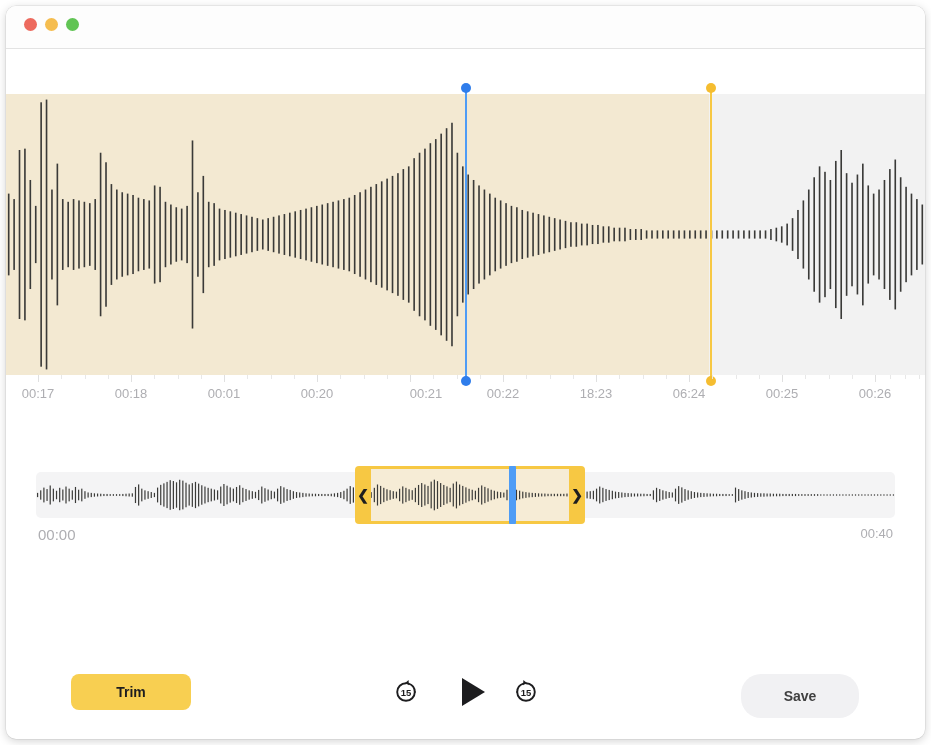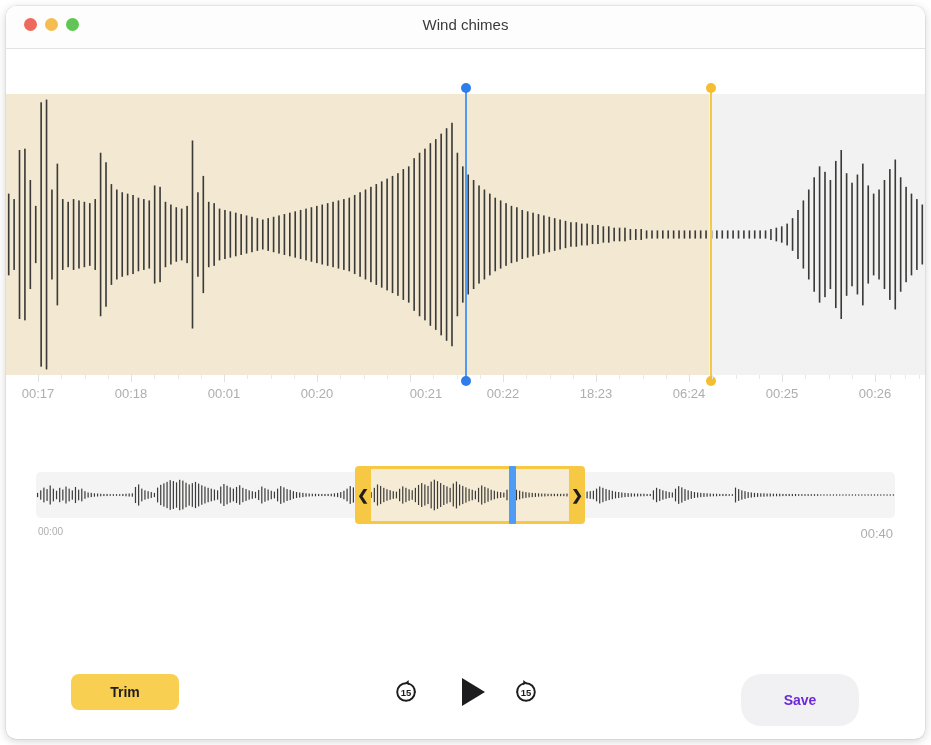--- a/index.html
+++ b/index.html
@@ -65,58 +65,57 @@
   }
   #ov-sel-svg{position:absolute;top:0;width:859px;height:52px;left:-333px;}
   .ovhandle{
     position:absolute;top:0;height:58px;width:16px;color:#1d1d1f;
     display:flex;align-items:center;justify-content:center;font-size:14px;font-weight:bold;
   }
   #ovh-left{left:0;}
   #ovh-right{right:0;}
   #ov-playhead{position:absolute;left:503px;top:460px;width:7px;height:58px;background:#4E9CF6;border-radius:1px;}
 
-  #ov-t0{position:absolute;left:32px;top:520px;font-size:10px;color:#aeaeb2;}
+  #ov-t0{position:absolute;left:32px;top:520px;font-size:15px;color:#aeaeb2;}
   #ov-t1{position:absolute;right:32px;top:520px;font-size:13px;color:#aeaeb2;}
 
   
   #timecode{
     position:absolute;left:0;right:0;top:555px;text-align:center;
     font-size:43px;color:#1d1d1f;letter-spacing:0.5px;
   }
 
   
   #toolbar{position:absolute;left:0;top:668px;width:919px;height:56px;}
   .btn{
     position:absolute;top:0;height:36px;border-radius:8px;border:none;
     font-family:"Liberation Sans",sans-serif;font-size:14px;font-weight:bold;
     cursor:pointer;display:flex;align-items:center;justify-content:center;
   }
-  #btn-trim{left:65px;width:108px;background:#F8CF51;color:#1d1d1f;}
+  #btn-trim{left:65px;width:120px;background:#F8CF51;color:#1d1d1f;}
   #btn-delete{left:185px;width:108px;background:#F8CF51;color:#1d1d1f;}
   #btn-cancel{left:589px;width:136px;height:40px;border-radius:20px;background:#E4E4E7;color:#1d1d1f;}
-  #btn-save{left:735px;width:118px;height:52px;border-radius:20px;background:#F1F1F3;color:#6d28d9;}
+  #btn-save{left:735px;width:118px;height:44px;border-radius:20px;background:#F1F1F3;color:#404040;}
 
   .tbtn{position:absolute;top:0;background:none;border:none;cursor:pointer;padding:0;display:flex;align-items:center;justify-content:center;}
   #btn-back15{left:382px;width:36px;height:36px;}
   #btn-play{left:449px;width:36px;height:36px;}
   #btn-fwd15{left:502px;width:36px;height:36px;}
 </style>
 </head>
 <body>
 
 <div id="window">
 
   <div id="titlebar">
     <div id="lights">
       <div class="light l-close"></div>
       <div class="light l-min"></div>
       <div class="light l-max"></div>
     </div>
-    <div id="wintitle">Wind chimes</div>
   </div>
 
   <div id="wavepanel">
     <div id="wave-unsel"></div>
     <div id="wave-sel"></div>
     <svg id="wave-svg">
         <rect x="1.89" y="99.61" width="1.62" height="81.77" fill="#3a3a38"></rect>
         <rect x="7.30" y="105.07" width="1.62" height="70.87" fill="#3a3a38"></rect>
         <rect x="12.70" y="56.00" width="1.62" height="168.99" fill="#3a3a38"></rect>
         <rect x="18.11" y="54.64" width="1.62" height="171.72" fill="#3a3a38"></rect>

